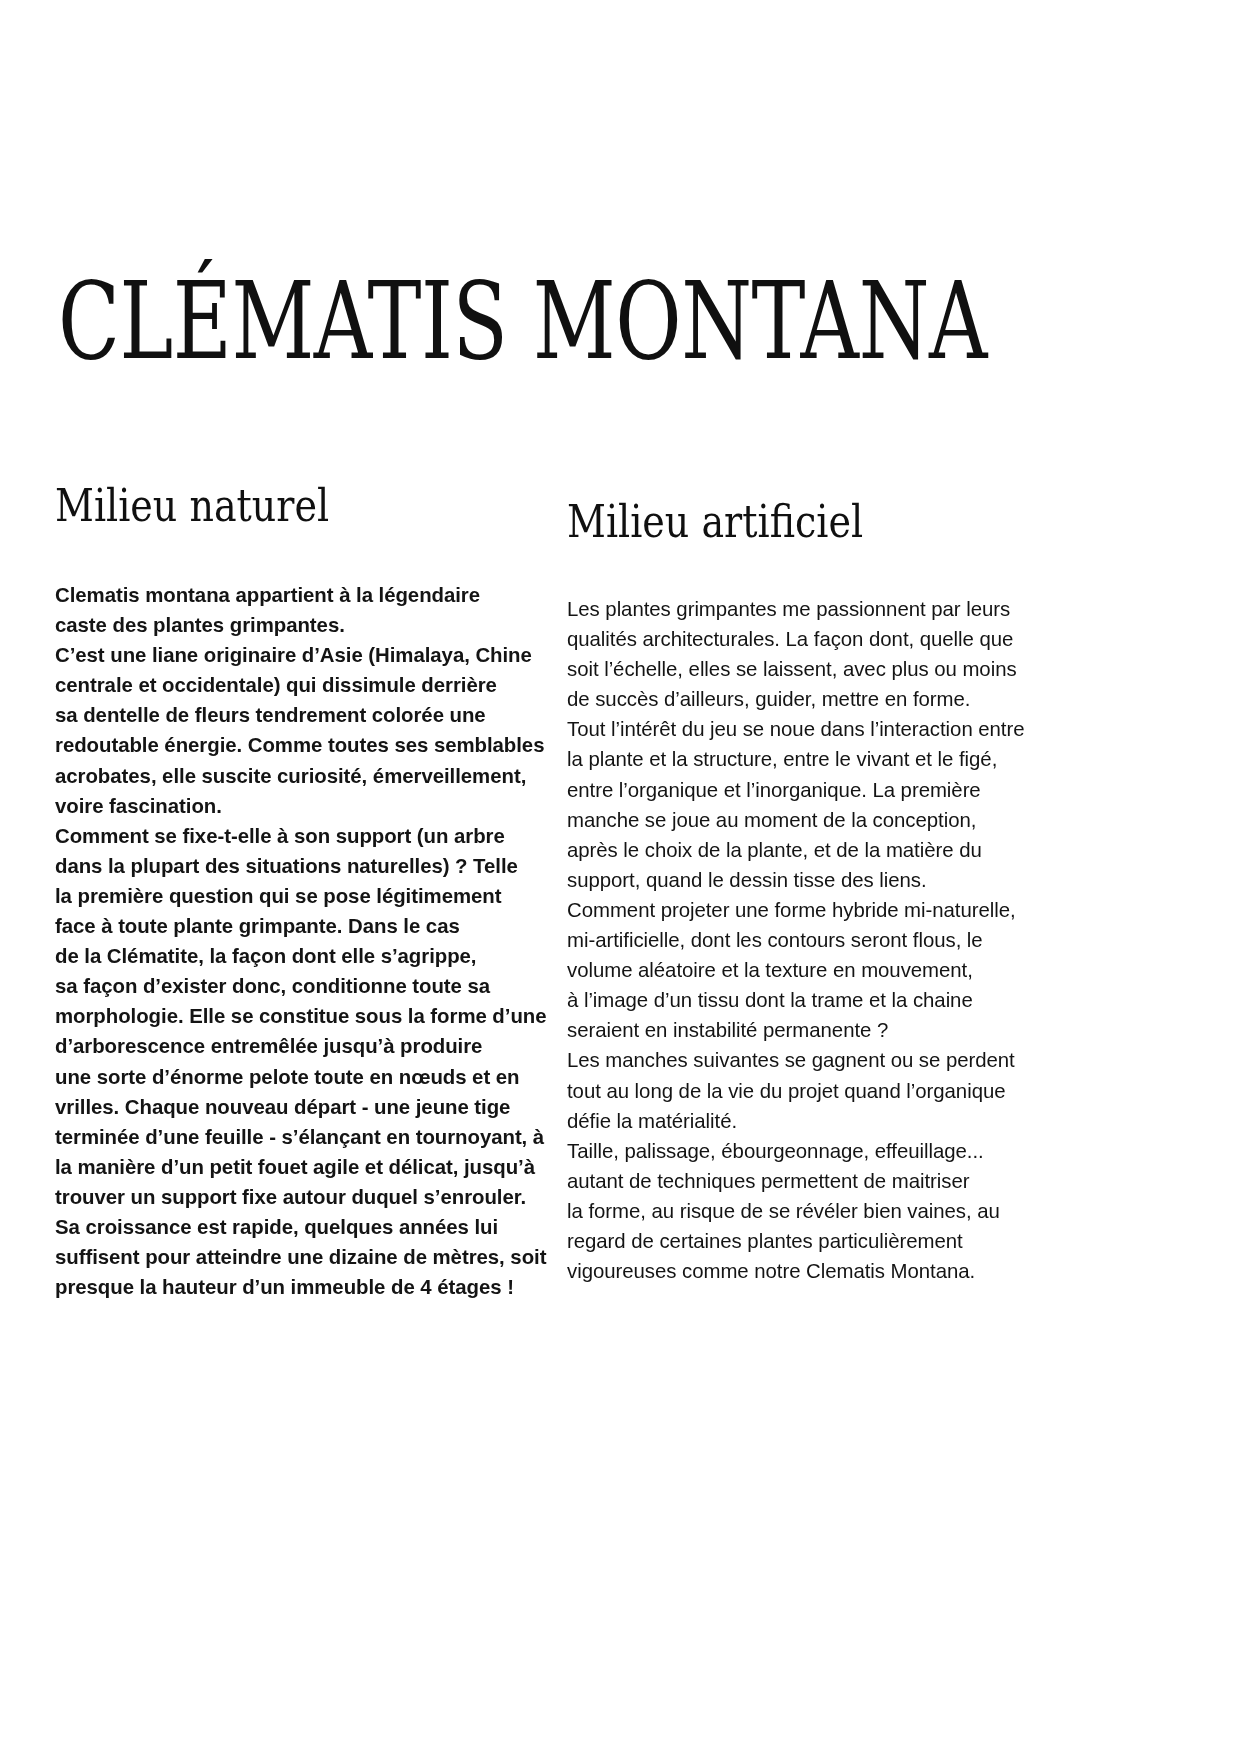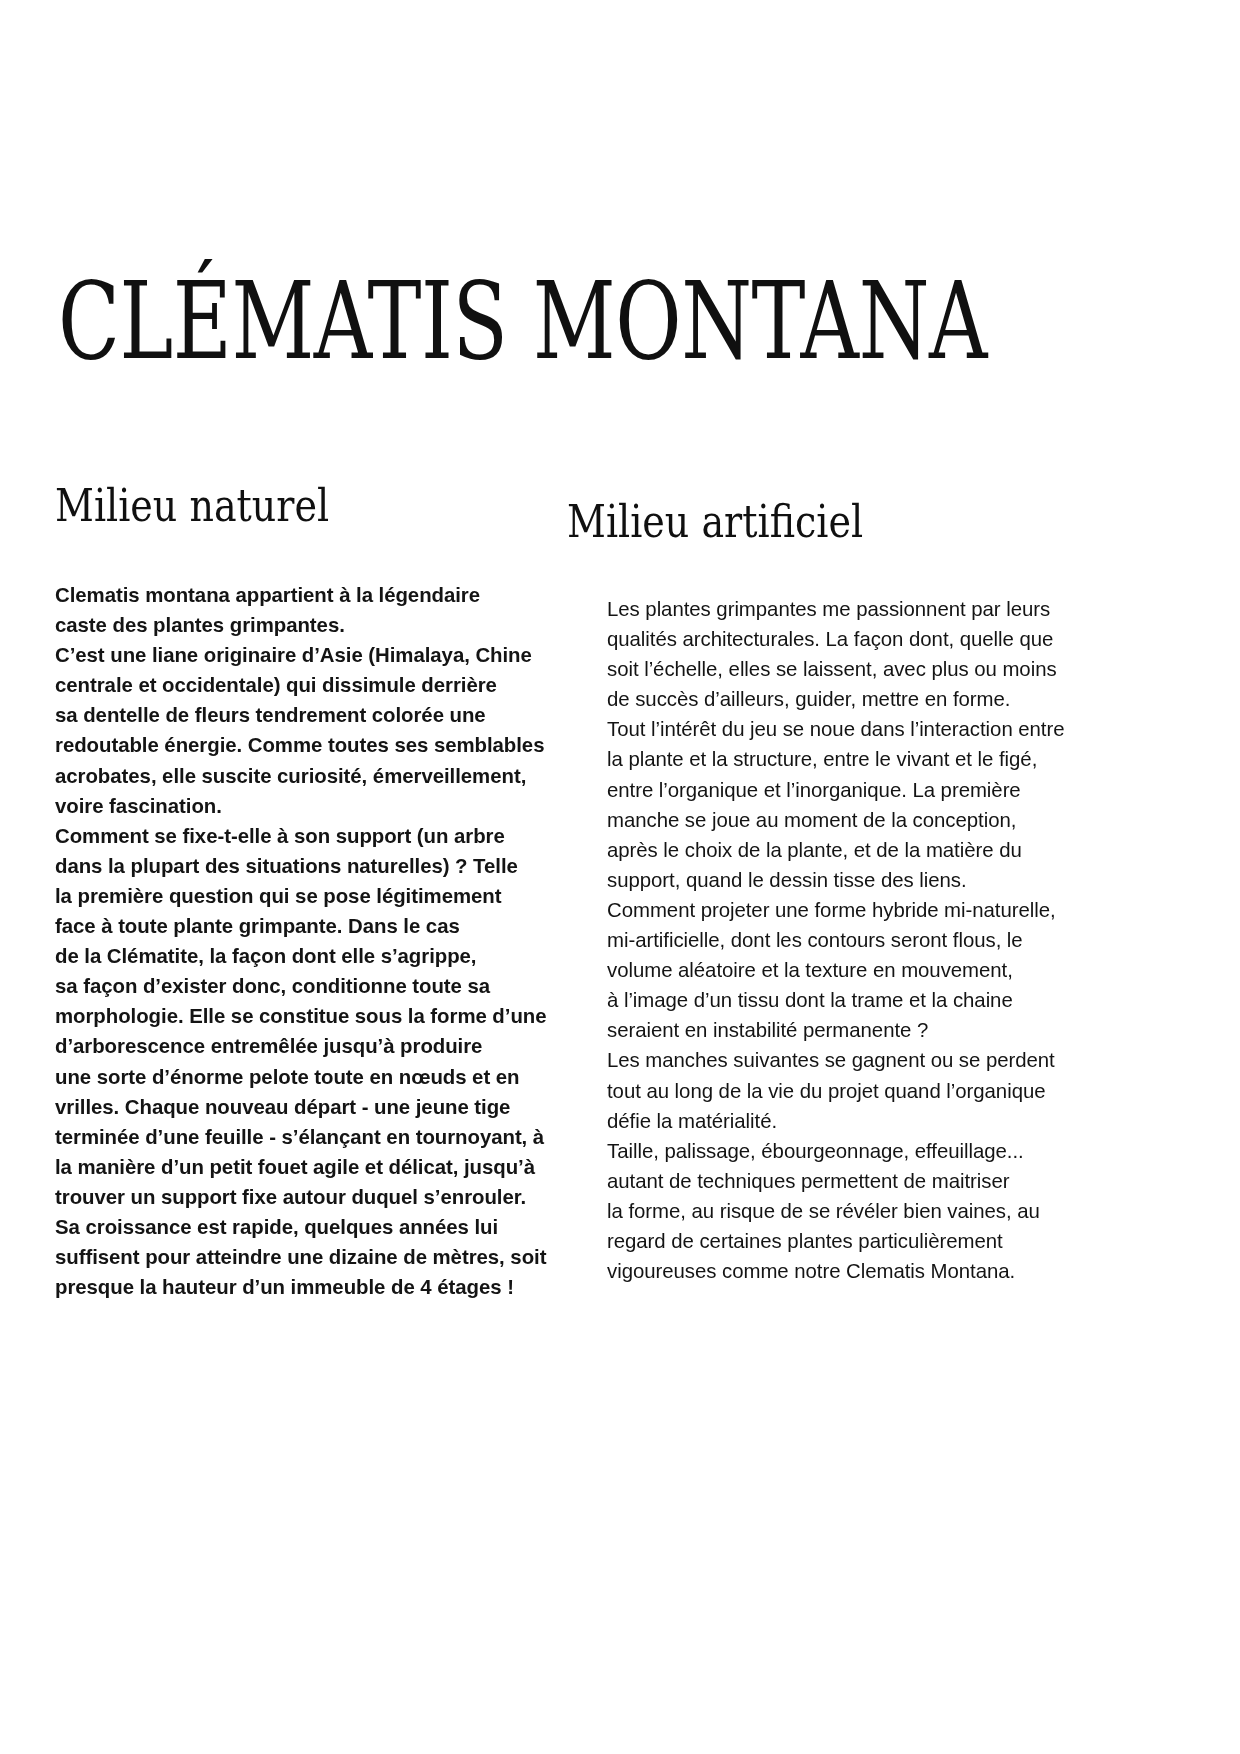--- a/index.html
+++ b/index.html
@@ -76,21 +76,21 @@
     font-family: "Liberation Sans", "DejaVu Sans", sans-serif;
     font-weight: 400;
     font-size: 20.4px;
     line-height: 30.1px;
     color: #141414;
     letter-spacing: -0.05px;
     white-space: pre-line;
   }
 
   .column-left  .body-copy { top: 572px; width: 505px; font-weight: bold; }
-  .column-right .body-copy { top: 586px; width: 500px; margin-left: 40px; }
+  .column-right .body-copy { top: 586px; width: 500px; }
 </style>
 </head>
 <body>
 
 <div class="page">
 
   <h1 class="doc-title">CLÉMATIS MONTANA</h1>
 
   <div class="columns">
 

